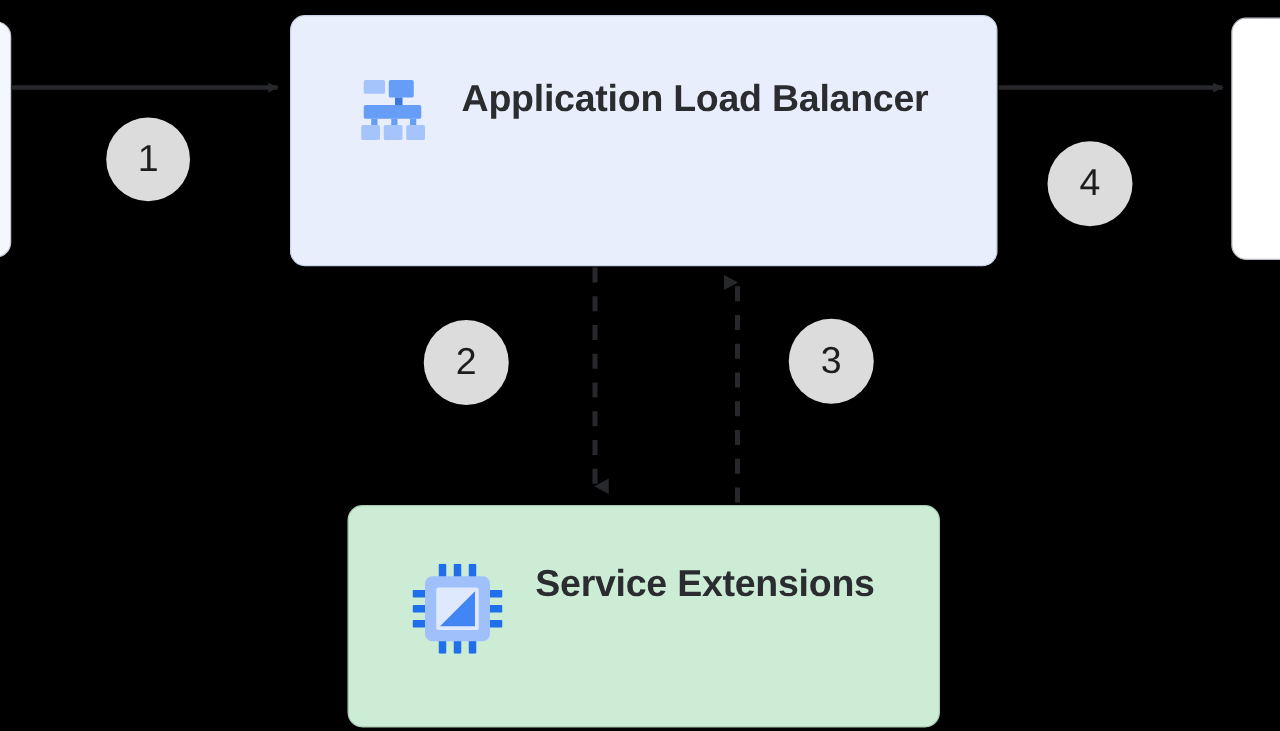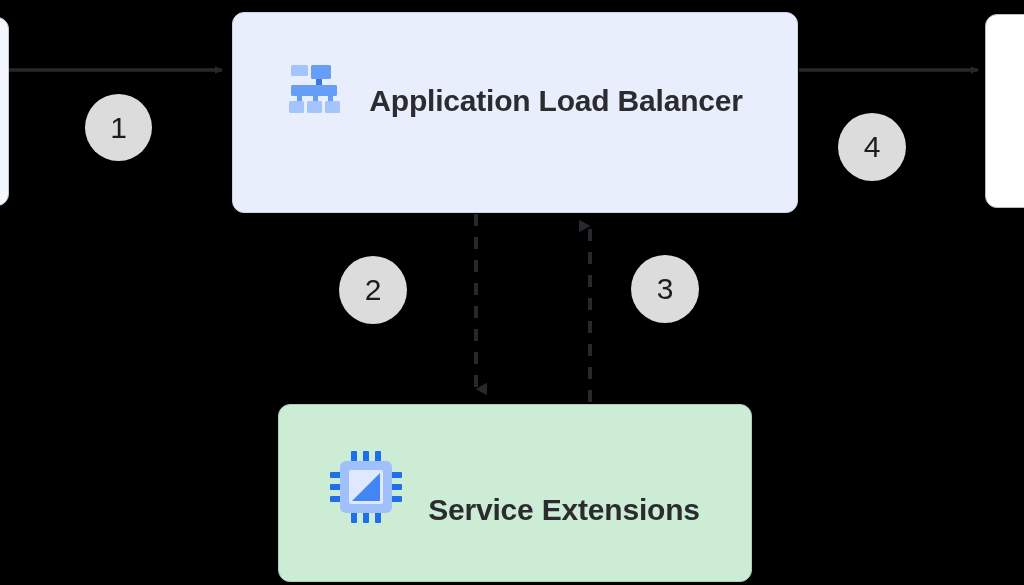--- a/index.html
+++ b/index.html
@@ -25,21 +25,21 @@
   .node {
     position: absolute;
     box-sizing: border-box;
     border-radius: 12px;
     display: flex;
     align-items: center;
     justify-content: center;
   }
   .node .node-inner {
     display: flex;
-    align-items: flex-end;
+    align-items: flex-start;
     gap: 26px;
   }
   .node-label {
     font-size: 30px;
     font-weight: bold;
     letter-spacing: -0.2px;
     color: #2b2c2f;
     white-space: nowrap;
   }
 

